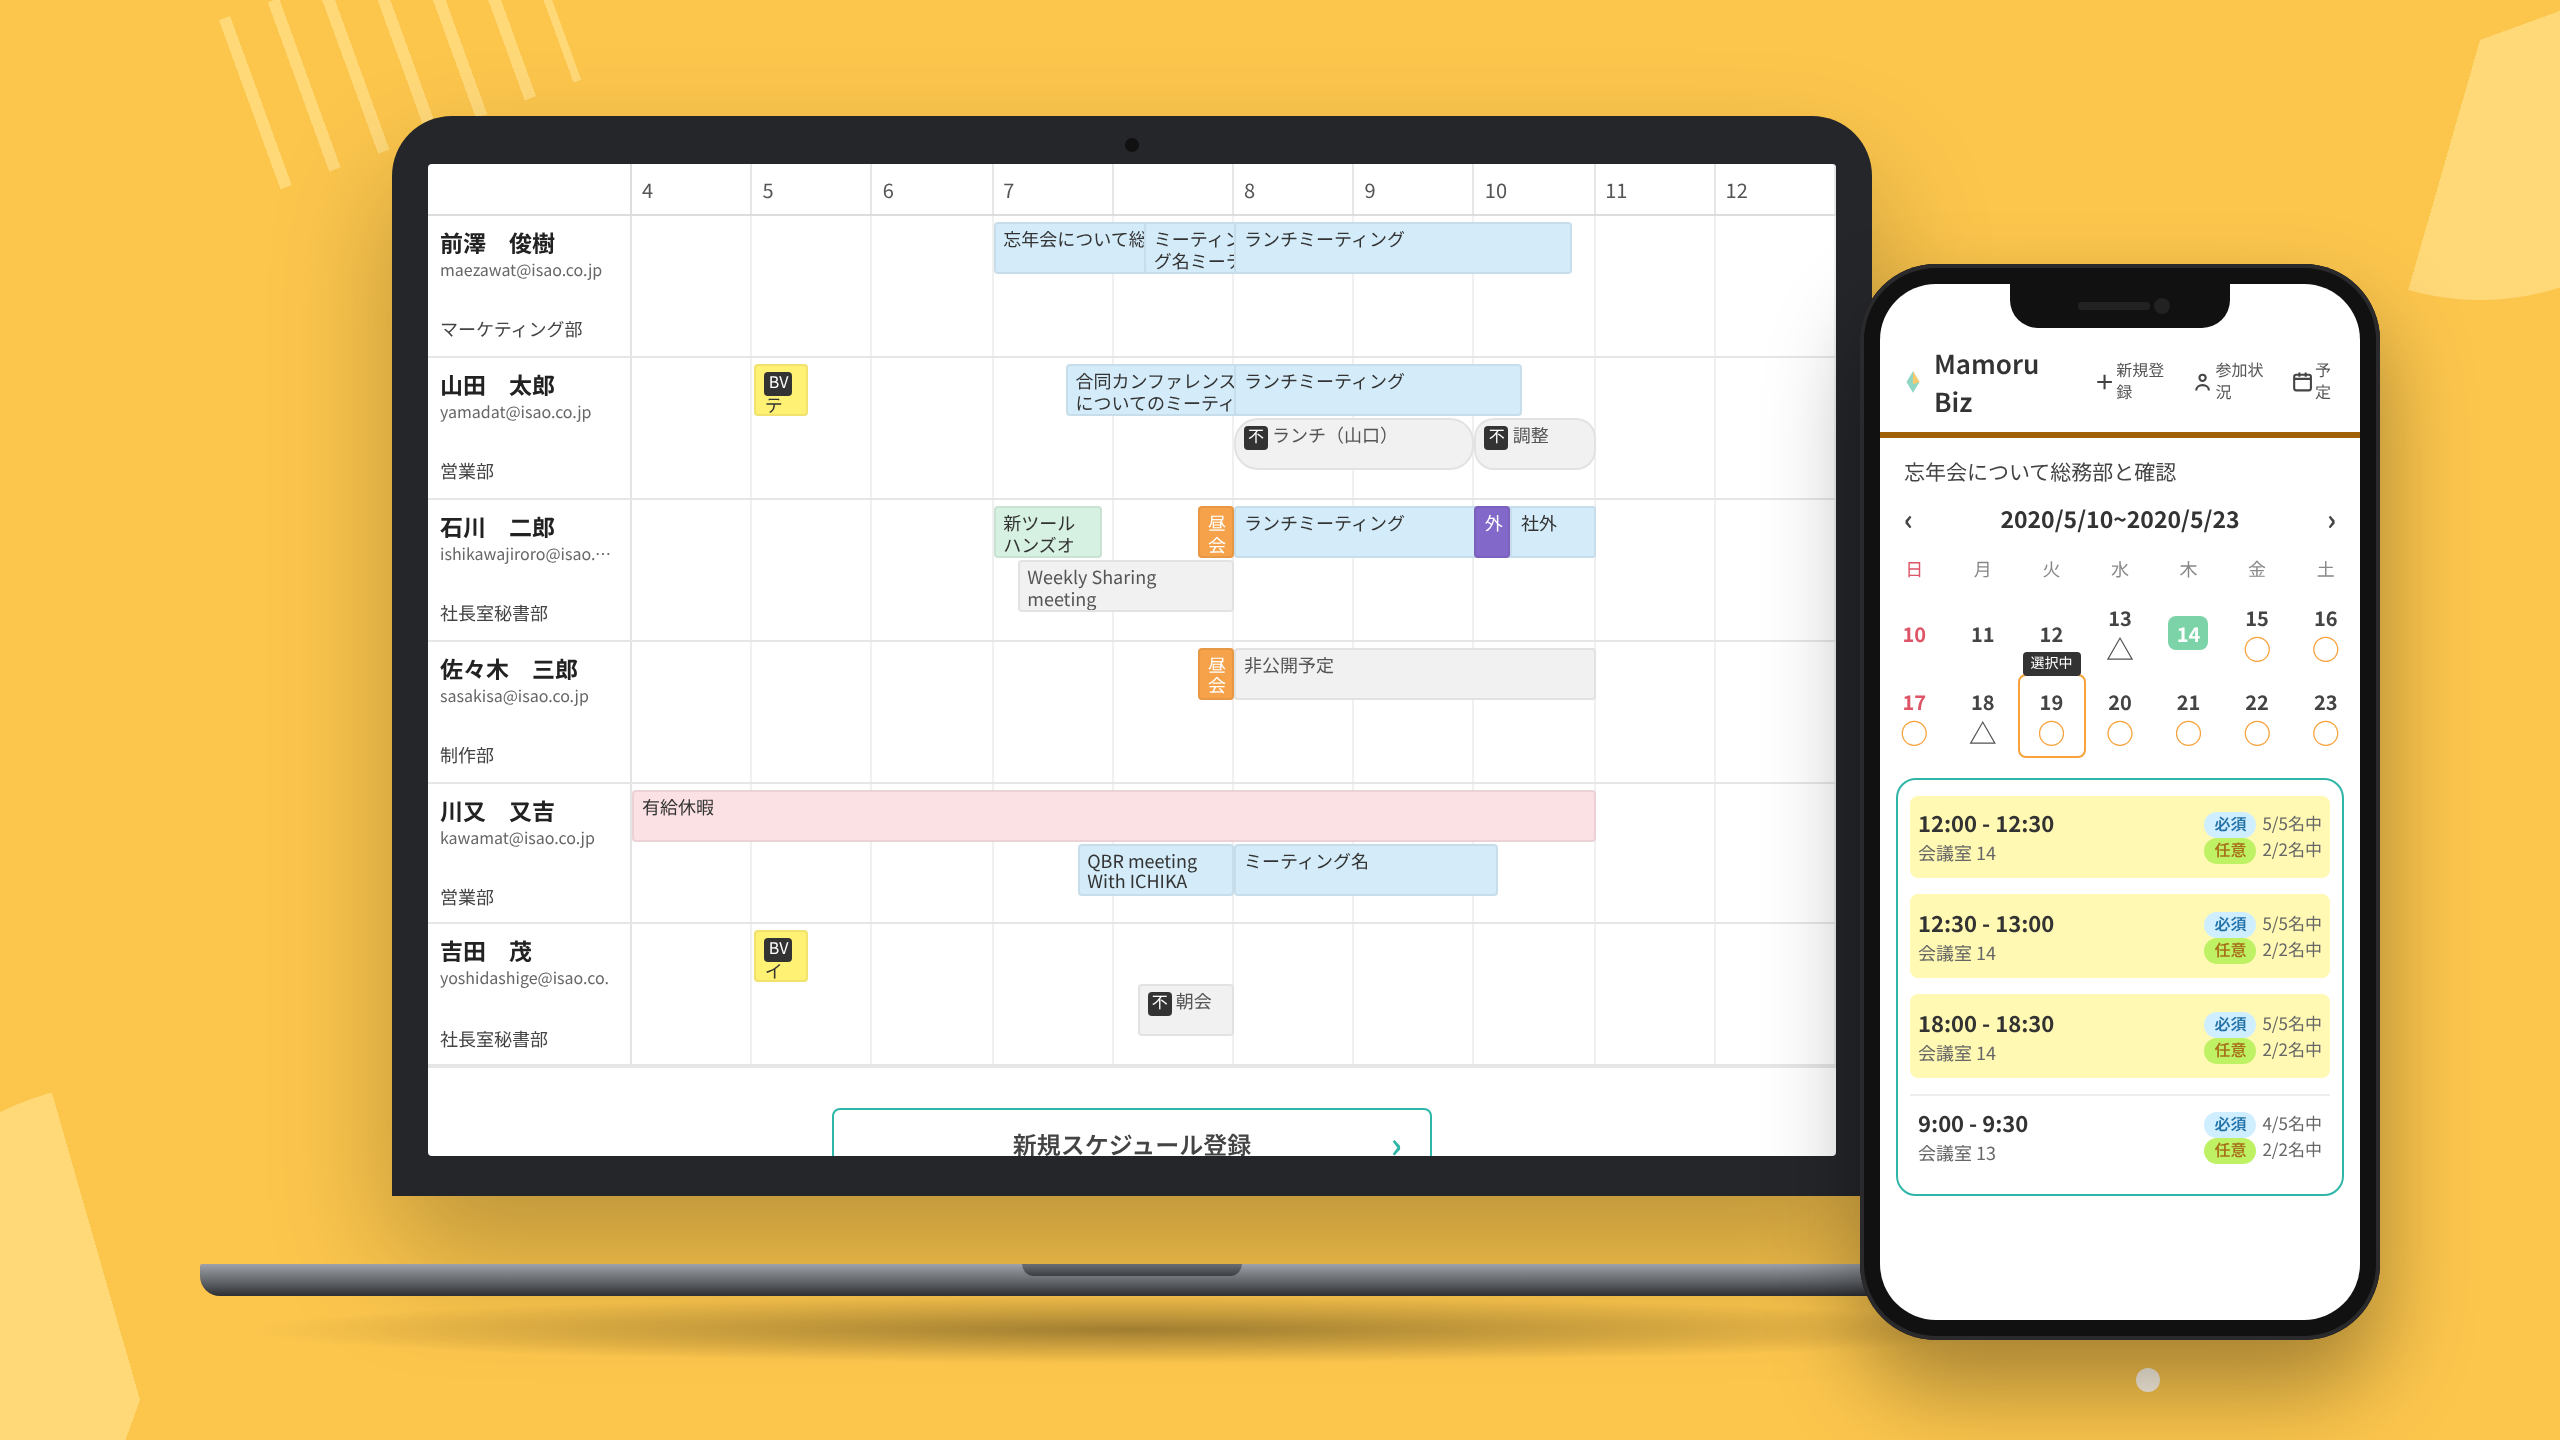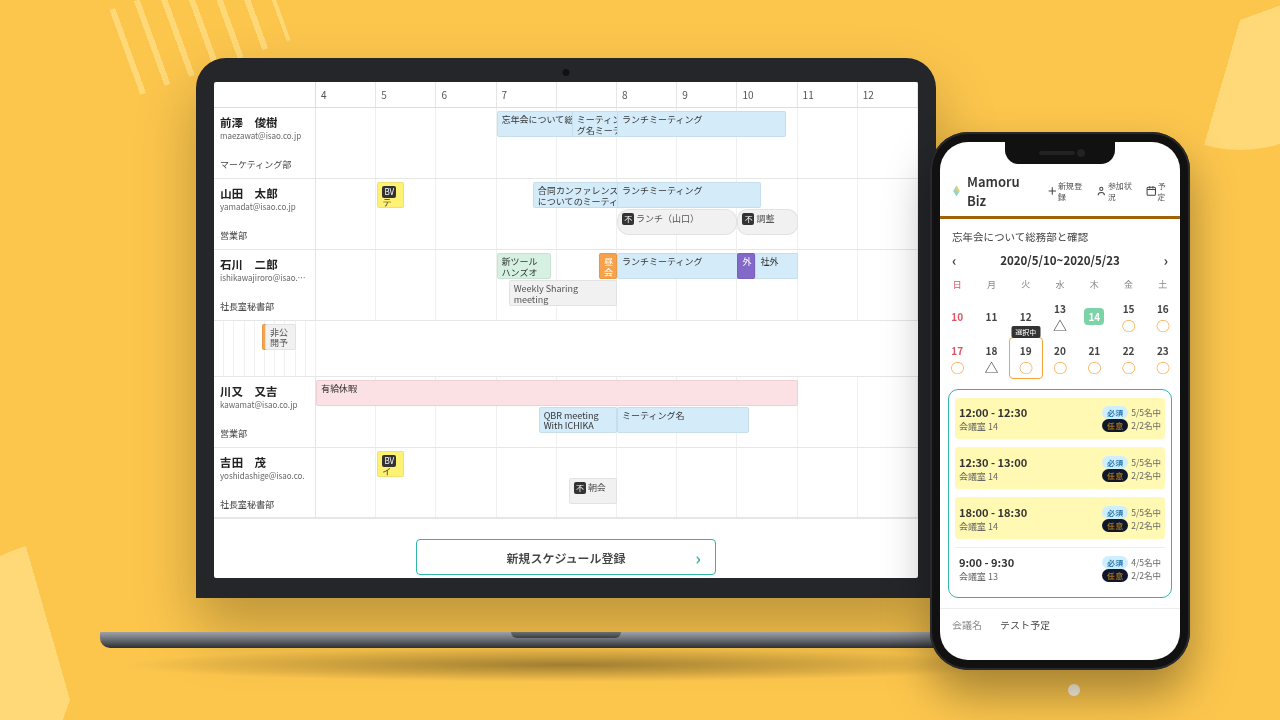--- a/index.html
+++ b/index.html
@@ -85,21 +85,21 @@
 
   .slots{margin:10px 8px;border:1.5px solid #2fb6a8;border-radius:10px;padding:8px 6px;display:flex;flex-direction:column;gap:8px}
   .slot{border-top:1px solid #eee;padding:6px 4px;display:flex;align-items:center;gap:8px}
   .slot:first-child{border-top:none}
   .slot.hl{background:#fff9b3;border-radius:4px;border-top-color:transparent}
   .slot-l{font-size:11px;font-weight:700;color:#333}
   .slot-l .room{display:block;font-size:9px;font-weight:400;color:#666}
   .slot-r{margin-left:auto;text-align:center;font-size:8.5px;color:#666}
   .pill{display:inline-block;font-size:8px;padding:1px 5px;border-radius:8px;margin-right:3px;font-weight:600}
   .pill.req{background:#cfeeff;color:#2372a8}
-  .pill.opt{background:#0f172a;color:#a7711b}
+  .pill.opt{background:#bef264;color:#a7711b}
 
   .p-meta{padding:8px 12px;font-size:10px;color:#444;display:flex;gap:18px;border-top:1px solid #eee}
   .p-meta .lbl{color:#888}
   .p-req{padding:6px 12px;font-size:10px;color:#444}
   .p-req:before{content:"●";color:#d44;font-size:8px;margin-right:4px}
 </style>
 </head>
 <body>
 
 <div class="bg-shape1"></div>
@@ -196,20 +196,25 @@
                 </div>
                 <div class="ev ev-green" style="left: 30%; width: 9%;">新ツールハンズオン</div>
                 <div class="ev ev-gray lower" style="left: 32%; width: 18%;">Weekly Sharing meeting</div>
                 <div class="ev ev-orange" style="left: 47%; width: 3%;">昼会</div>
                 <div class="ev ev-blue" style="left: 50%; width: 30%;">ランチミーティング</div>
                 <div class="ev ev-purple" style="left: 70%; width: 3%;">外</div>
                 <div class="ev ev-blue" style="left: 73%; width: 7%;">社外</div>
               </div>
             </div>
             <div class="cal-row">
+              <div class="person">
+                <div class="name">佐々木　三郎</div>
+                <div class="email">sasakisa@isao.co.jp</div>
+                <div class="dept">制作部</div>
+              </div>
               <div class="grid-area">
                 <div class="grid-bg">
                   <div></div>
                   <div></div>
                   <div></div>
                   <div></div>
                   <div></div>
                   <div></div>
                   <div></div>
                   <div></div>
@@ -405,18 +410,14 @@
           </div>
         </div>
         <div class="slot">
           <div class="slot-l">9:00 - 9:30<span class="room">会議室 13</span></div>
     <div class="slot-r">
             <div><span class="pill req">必須</span>4/5名中</div>
     <div><span class="pill opt">任意</span>2/2名中</div>
           </div>
         </div>
       </div>
-    <div class="p-meta">
-      <span class="lbl">会議名</span>
-      <span>テスト予定</span>
-    </div>
   </div>
 </div>
 
 </body></html>

